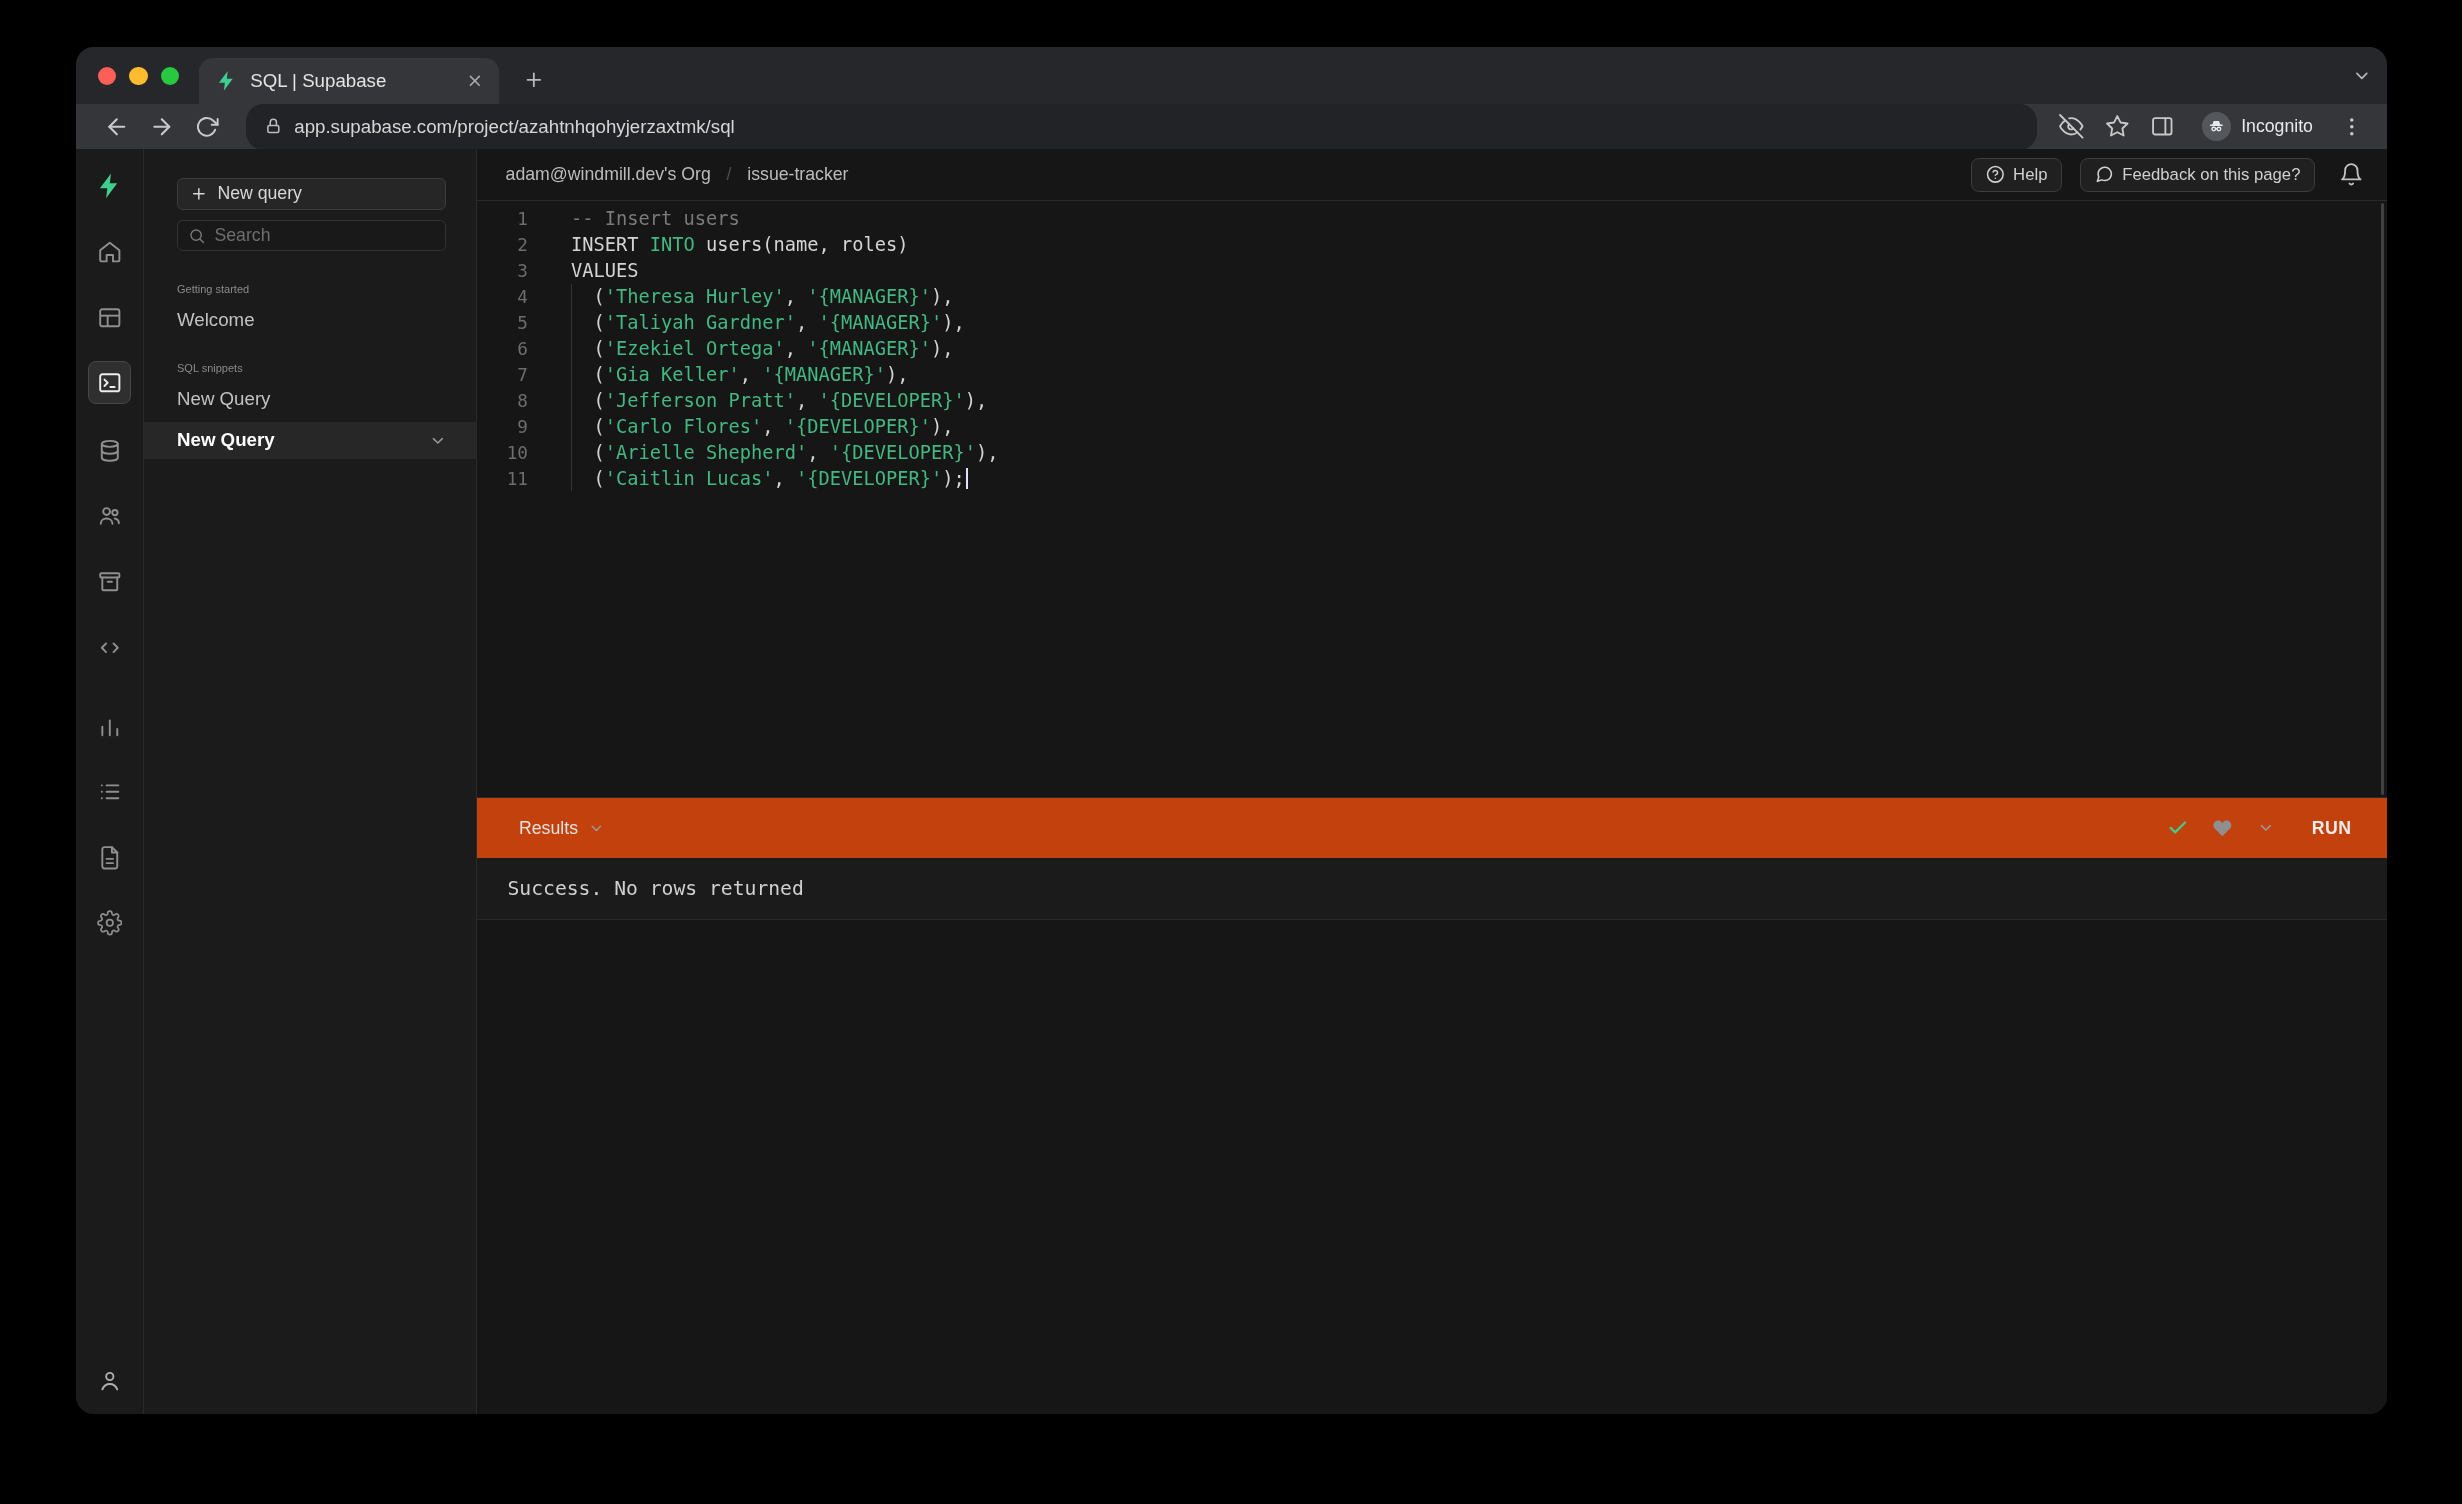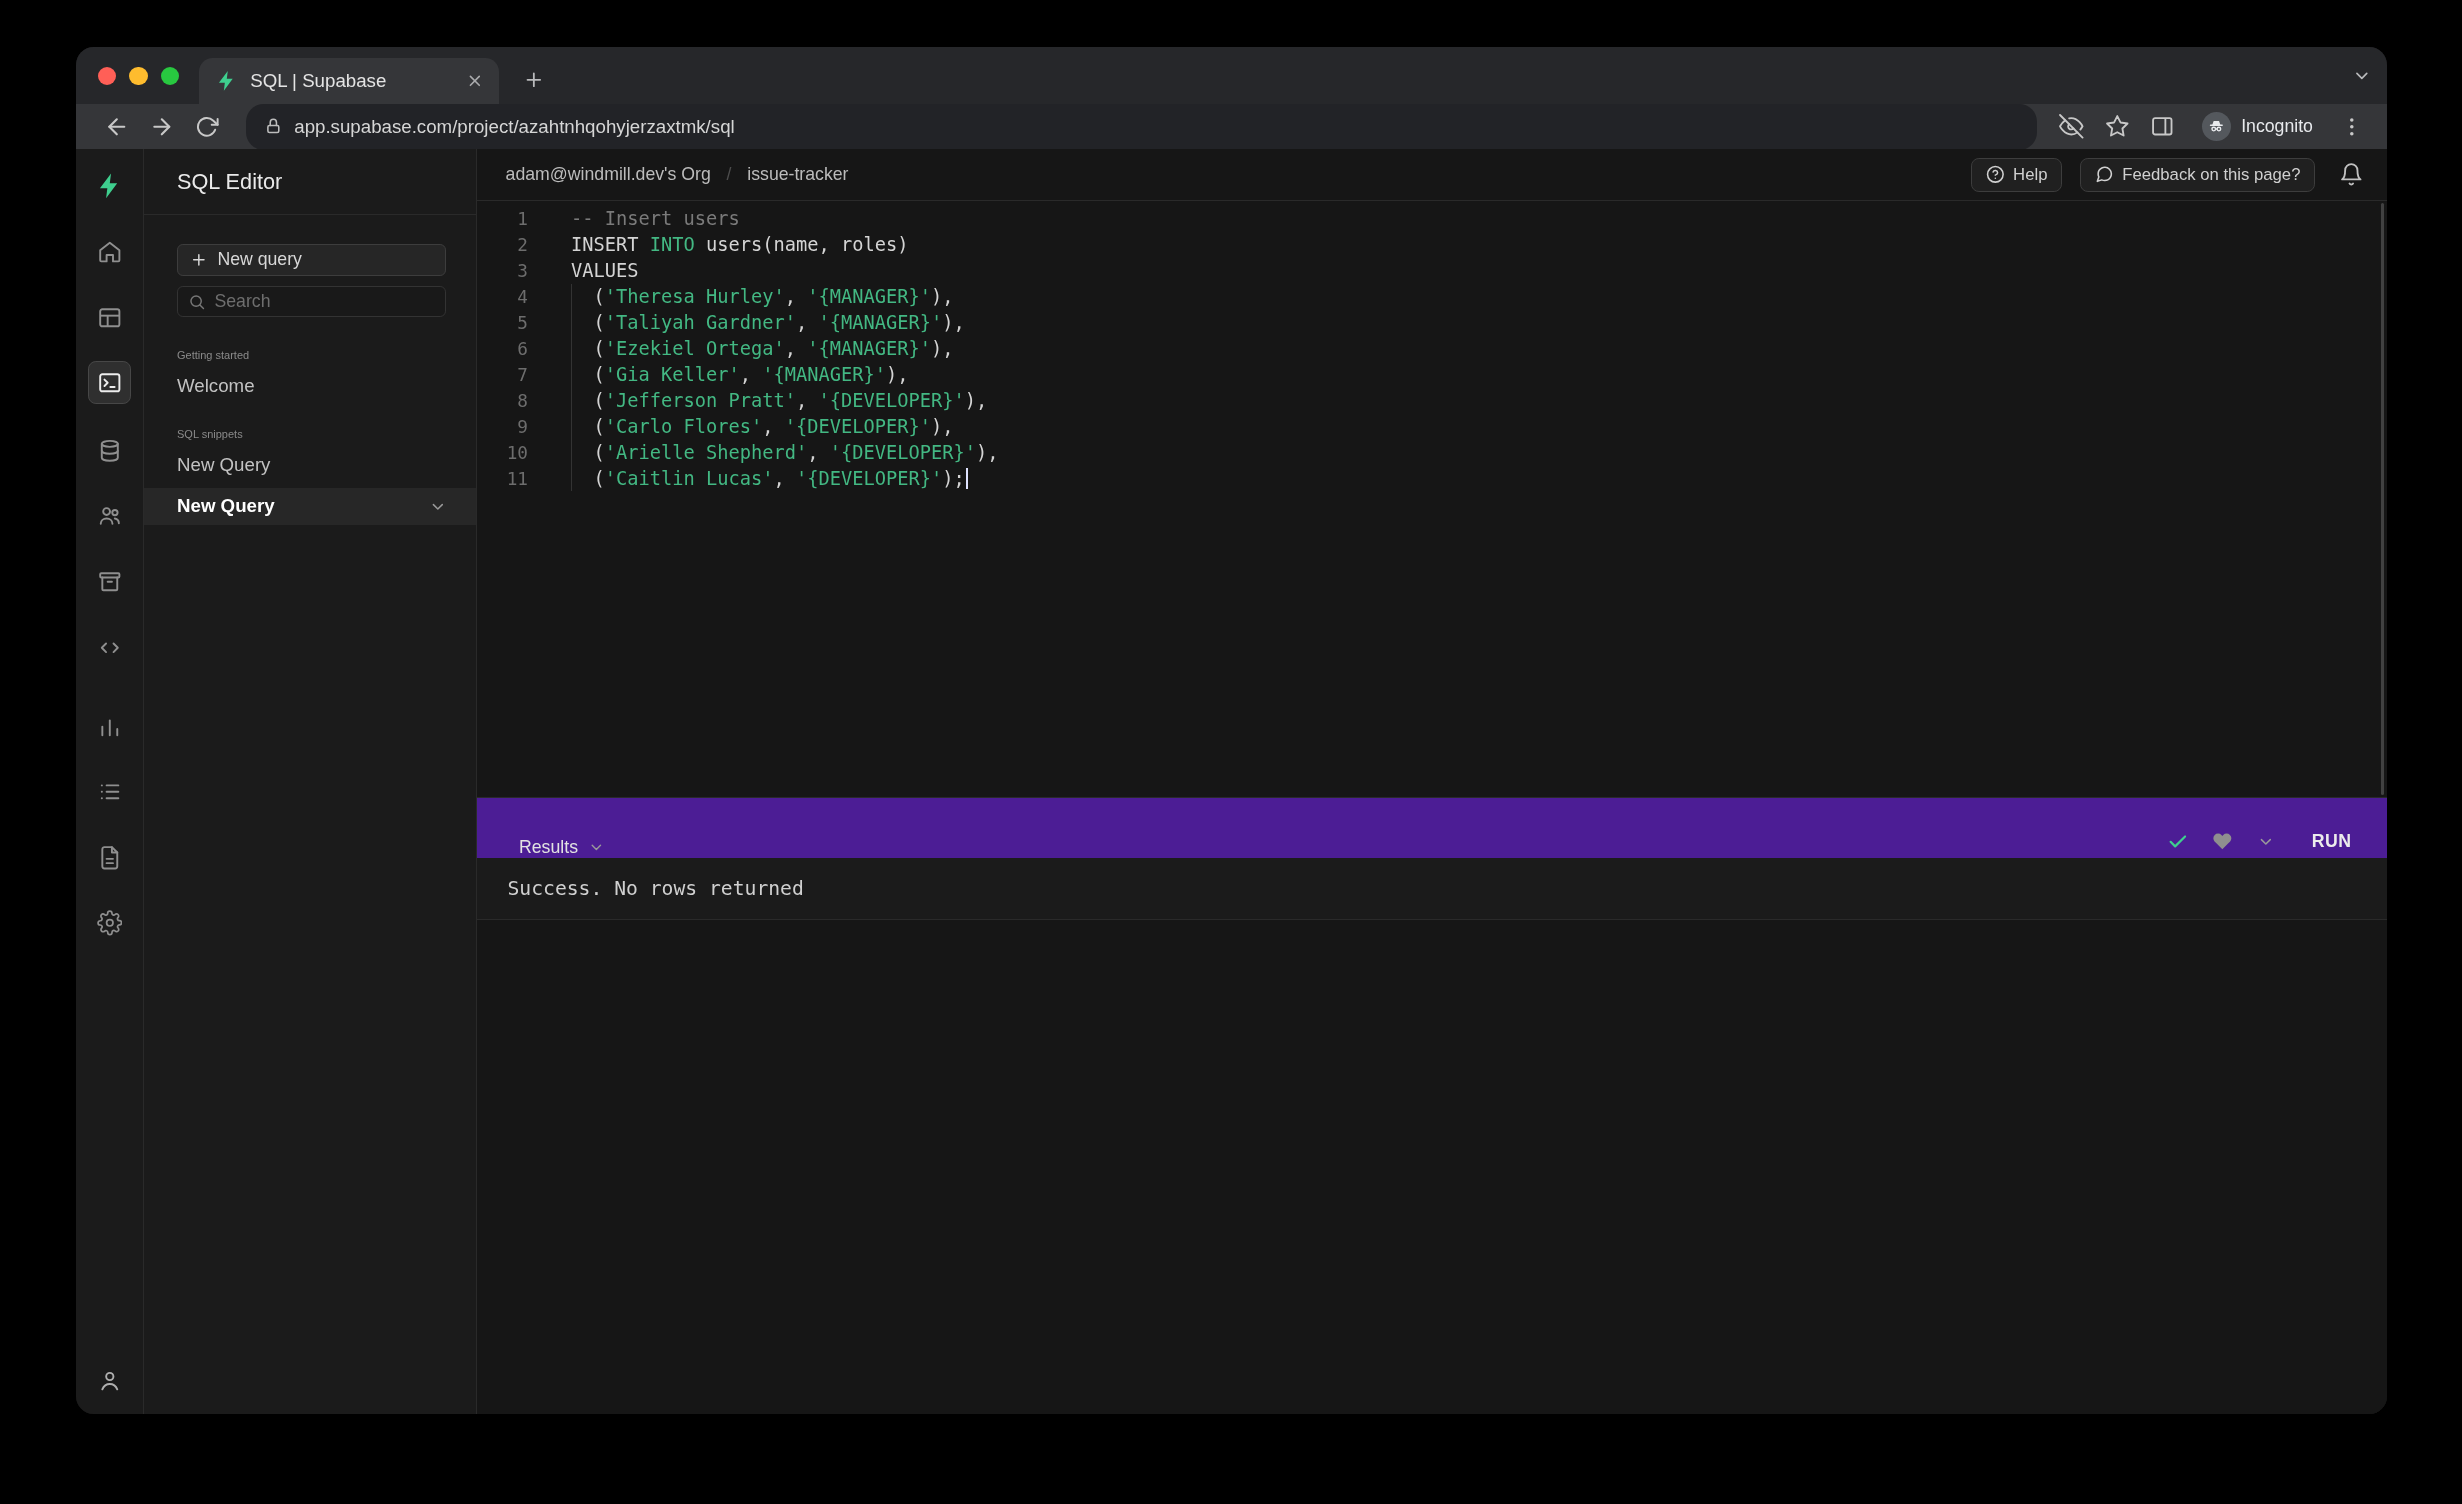--- a/index.html
+++ b/index.html
@@ -104,22 +104,22 @@
   .tok-keyword{color:var(--code-keyword);}
   .tok-string{color:var(--code-string);}
   .tok-comment{color:var(--code-comment);}
   .cursor{display:inline-block;width:2px;height:20.7px;background:#dfe3ff;vertical-align:-3.9px;
     margin-left:1px;}
   .indent-guide{position:absolute;left:94px;top:83px;width:1px;height:207px;background:#333;}
   .editor-scrollbar{position:absolute;right:3px;top:2px;bottom:2px;width:3px;background:#414141;
     border-radius:2px;}
 
   
-  .results-bar{height:61px;flex:none;border-top:1px solid #2a2a2a;background:#4c1d95;
-    display:flex;align-items:flex-end;padding:0 25.6px 0 42px;gap:20px;}
+  .results-bar{height:61px;flex:none;border-top:1px solid #2a2a2a;background:#c2410c;
+    display:flex;align-items:center;padding:0 25.6px 0 42px;gap:20px;}
   .results-left{display:flex;align-items:center;gap:9.9px;color:#e2e2e2;font-size:17.7px;}
   .results-left .chev{color:#9a9a9a;}
   .results-right{margin-left:auto;display:flex;align-items:center;gap:23.6px;}
   .icon-check{color:var(--accent);}
   .icon-heart{color:#8f8f8f;}
   .icon-runchev{color:#9a9a9a;}
   .run-btn{color:#ececec;font-size:17.7px;font-weight:700;letter-spacing:0.5px;padding:5.9px 9.9px;
     margin-left:3.9px;}
   .results-msg-row{height:62px;flex:none;background:#1b1b1b;border-bottom:1px solid #2a2a2a;
     display:flex;align-items:center;padding-left:30.5px;}
@@ -319,23 +319,20 @@
       </div>
       <div class="rail-bottom">
         <svg width="25.6" height="25.6" viewBox="0 0 24 24" fill="none" stroke="currentColor" stroke-width="1.8" stroke-linecap="round">
             <circle cx="12" cy="8" r="3.4"></circle>
             <path d="M5 20c1.4-3.4 3.9-5 7-5s5.6 1.6 7 5"></path>
           </svg>
       </div>
     </div>
 
     <div class="sidebar">
-      <div class="sidebar-header">
-        <span class="sidebar-title">SQL Editor</span>
-      </div>
       <div class="sidebar-body">
         <div class="newquery-btn">
           <span>
             <svg width="17.7" height="17.7" viewBox="0 0 24 24" fill="none" stroke="currentColor" stroke-width="2" stroke-linecap="round">
                 <path d="M12 5v14M5 12h14"></path>
               </svg>
           </span>
           <span>New query</span>
         </div>
         <div class="searchbox">

